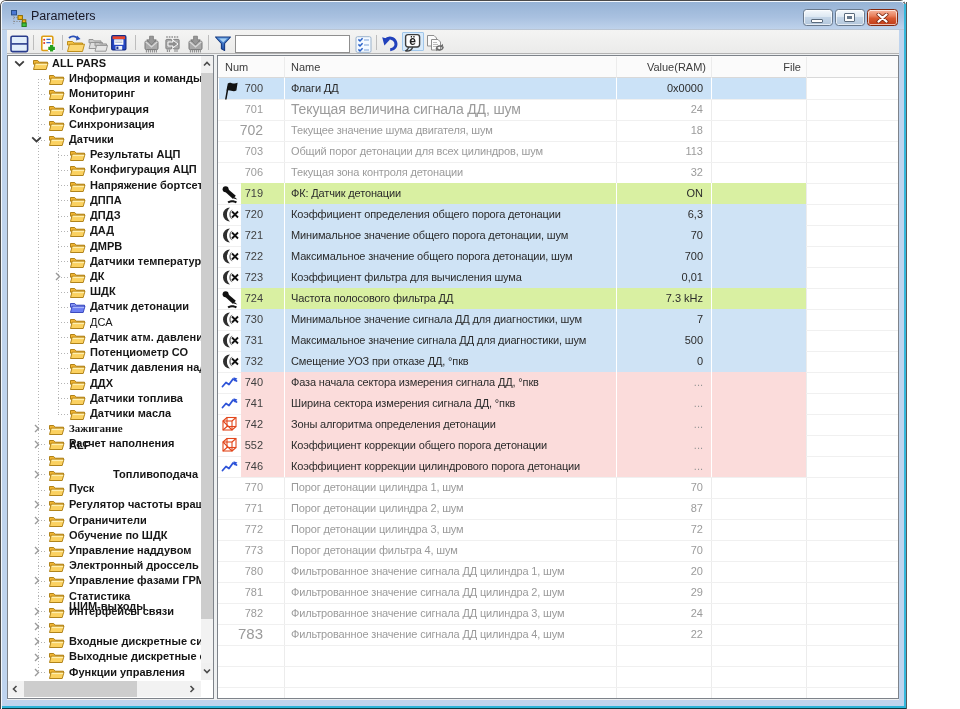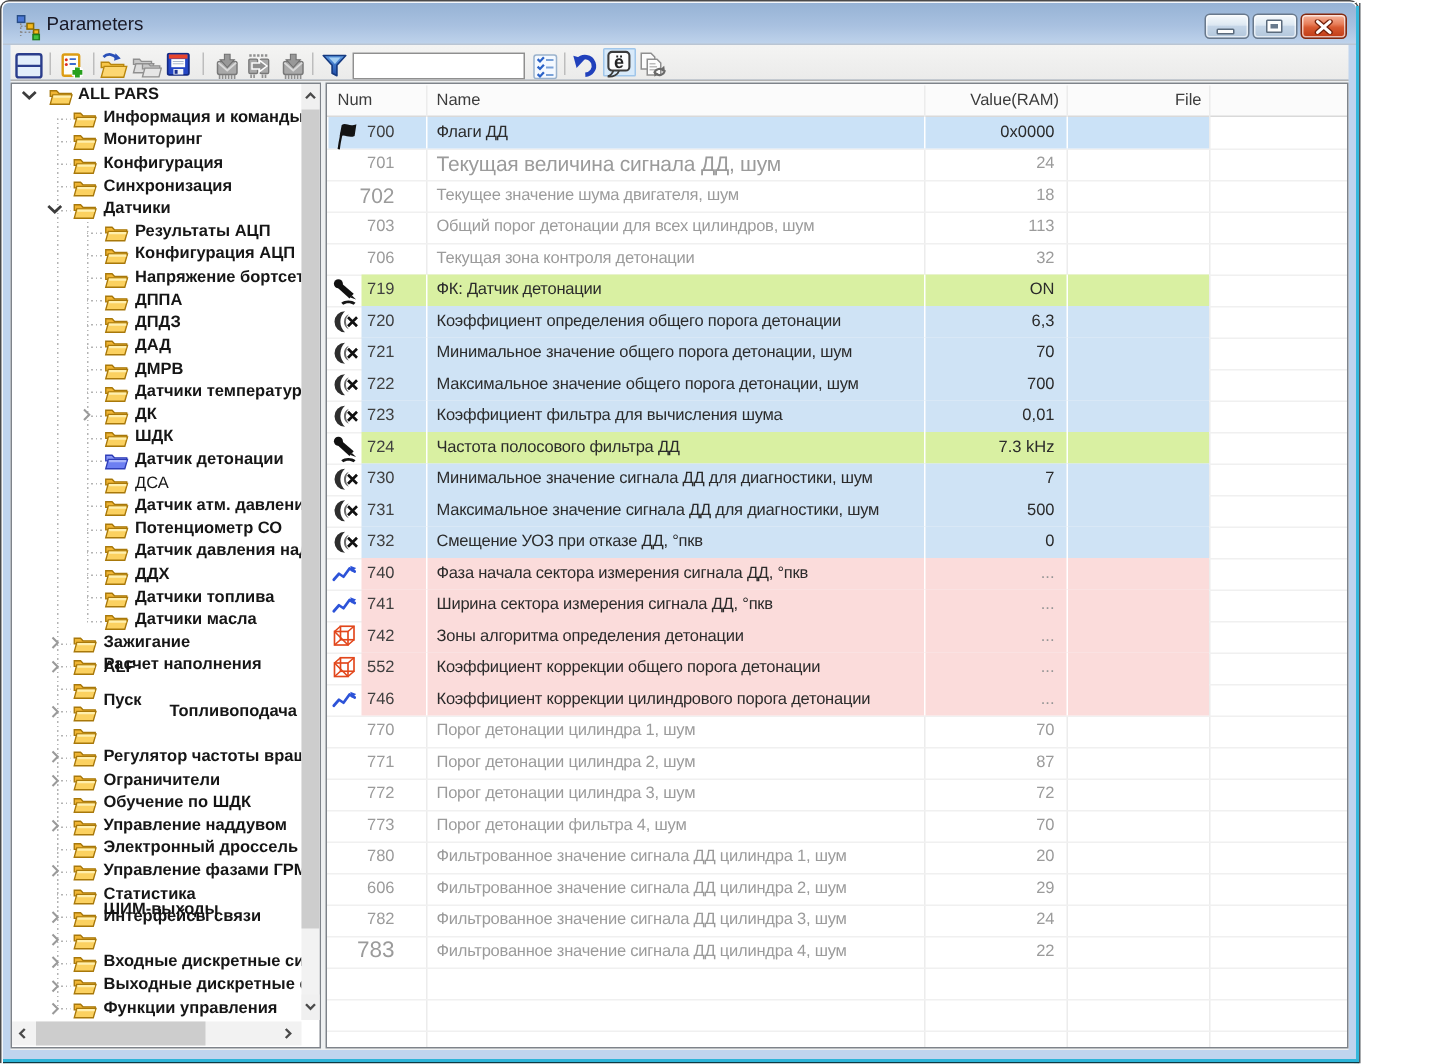--- a/index.html
+++ b/index.html
@@ -315,21 +315,21 @@
 <div class="tl" style="left:82px;top:349.96px;line-height:15.22px;font-size:11px;font-weight:bold;color:#161616;">Датчики масла</div>
 <div class="a" style="left:30px;top:372.79px;width:9px;height:1px;background:repeating-linear-gradient(to right,#b4b4b4 0,#b4b4b4 1px,transparent 1px,transparent 3px);"></div>
 <svg style="position:absolute;left:23px;top:367.29px" width="11" height="11" viewBox="0 0 11 11">
       <path d="M4 2 L7.5 5.5 L4 9" fill="none" stroke="#9a9a9a" stroke-width="1.4"></path>
     </svg>
 <svg style="position:absolute;left:40px;top:366.18px" width="17" height="14" viewBox="0 0 17 14">
       <path d="M1.5 3.5 h4.2 l1.6 1.7 h8.2 v2 H1.5 z" fill="#f0b534" stroke="#a8780a" stroke-width="0.9"></path>
       <path d="M1.5 12.5 L3.2 6.2 H16 L14.2 12.5 Z" fill="#fbd160" stroke="#a8780a" stroke-width="0.9"></path>
       <path d="M3.6 7.4 H15.2" stroke="#ffefae" stroke-width="1.4" fill="none"></path>
     </svg>
-<div class="tl" style="left:61px;top:365.18px;line-height:15.22px;font-size:11px;font-weight:bold;color:#161616;">Зажигание</div>
+<div class="tl" style="left:61px;top:365.18px;line-height:15.22px;font-size:11px;font-weight:bold;color:#161616;font-family:Liberation Serif, serif;">Зажигание</div>
 <div class="a" style="left:30px;top:388.01px;width:9px;height:1px;background:repeating-linear-gradient(to right,#b4b4b4 0,#b4b4b4 1px,transparent 1px,transparent 3px);"></div>
 <svg style="position:absolute;left:23px;top:382.51px" width="11" height="11" viewBox="0 0 11 11">
       <path d="M4 2 L7.5 5.5 L4 9" fill="none" stroke="#9a9a9a" stroke-width="1.4"></path>
     </svg>
 <svg style="position:absolute;left:40px;top:381.4px" width="17" height="14" viewBox="0 0 17 14">
       <path d="M1.5 3.5 h4.2 l1.6 1.7 h8.2 v2 H1.5 z" fill="#f0b534" stroke="#a8780a" stroke-width="0.9"></path>
       <path d="M1.5 12.5 L3.2 6.2 H16 L14.2 12.5 Z" fill="#fbd160" stroke="#a8780a" stroke-width="0.9"></path>
       <path d="M3.6 7.4 H15.2" stroke="#ffefae" stroke-width="1.4" fill="none"></path>
     </svg>
 <div class="tl" style="left:61px;top:380.4px;line-height:15.22px;font-size:11px;font-weight:bold;color:#161616;">Расчет наполнения</div>
@@ -349,21 +349,21 @@
       <path d="M1.5 12.5 L3.2 6.2 H16 L14.2 12.5 Z" fill="#fbd160" stroke="#a8780a" stroke-width="0.9"></path>
       <path d="M3.6 7.4 H15.2" stroke="#ffefae" stroke-width="1.4" fill="none"></path>
     </svg>
 <div class="tl" style="left:61px;top:410.84px;line-height:15.22px;font-size:11px;font-weight:bold;color:#161616;margin-left:44px;">Топливоподача</div>
 <div class="a" style="left:30px;top:433.67px;width:9px;height:1px;background:repeating-linear-gradient(to right,#b4b4b4 0,#b4b4b4 1px,transparent 1px,transparent 3px);"></div>
 <svg style="position:absolute;left:40px;top:427.06px" width="17" height="14" viewBox="0 0 17 14">
       <path d="M1.5 3.5 h4.2 l1.6 1.7 h8.2 v2 H1.5 z" fill="#f0b534" stroke="#a8780a" stroke-width="0.9"></path>
       <path d="M1.5 12.5 L3.2 6.2 H16 L14.2 12.5 Z" fill="#fbd160" stroke="#a8780a" stroke-width="0.9"></path>
       <path d="M3.6 7.4 H15.2" stroke="#ffefae" stroke-width="1.4" fill="none"></path>
     </svg>
-<div class="tl" style="left:61px;top:404px;line-height:15.22px;font-size:11px;font-weight:bold;color:#161616;">Пуск</div>
+<div class="tl" style="left:61px;top:425px;line-height:15.22px;font-size:11px;font-weight:bold;color:#161616;">Пуск</div>
 <div class="a" style="left:30px;top:448.89px;width:9px;height:1px;background:repeating-linear-gradient(to right,#b4b4b4 0,#b4b4b4 1px,transparent 1px,transparent 3px);"></div>
 <svg style="position:absolute;left:23px;top:443.39px" width="11" height="11" viewBox="0 0 11 11">
       <path d="M4 2 L7.5 5.5 L4 9" fill="none" stroke="#9a9a9a" stroke-width="1.4"></path>
     </svg>
 <svg style="position:absolute;left:40px;top:442.28px" width="17" height="14" viewBox="0 0 17 14">
       <path d="M1.5 3.5 h4.2 l1.6 1.7 h8.2 v2 H1.5 z" fill="#f0b534" stroke="#a8780a" stroke-width="0.9"></path>
       <path d="M1.5 12.5 L3.2 6.2 H16 L14.2 12.5 Z" fill="#fbd160" stroke="#a8780a" stroke-width="0.9"></path>
       <path d="M3.6 7.4 H15.2" stroke="#ffefae" stroke-width="1.4" fill="none"></path>
     </svg>
 <div class="tl" style="left:61px;top:441.28px;line-height:15.22px;font-size:11px;font-weight:bold;color:#161616;">Регулятор частоты вращения</div>
@@ -728,20 +728,20 @@
 <div class="tl" style="left:603px;top:498.0px;width:100px;text-align:right;line-height:20.98px;font-size:11px;color:#9b9b9b;">87</div>
 <div class="tl" style="left:218px;top:519.0px;width:45px;text-align:right;line-height:20.98px;font-size:11px;color:#9b9b9b;">772</div>
 <div class="tl" style="left:291px;top:519.0px;line-height:20.98px;font-size:11px;letter-spacing:-0.15px;color:#9b9b9b;">Порог детонации цилиндра 3, шум</div>
 <div class="tl" style="left:603px;top:519.0px;width:100px;text-align:right;line-height:20.98px;font-size:11px;color:#9b9b9b;">72</div>
 <div class="tl" style="left:218px;top:540.0px;width:45px;text-align:right;line-height:20.98px;font-size:11px;color:#9b9b9b;">773</div>
 <div class="tl" style="left:291px;top:540.0px;line-height:20.98px;font-size:11px;letter-spacing:-0.15px;color:#9b9b9b;">Порог детонации фильтра 4, шум</div>
 <div class="tl" style="left:603px;top:540.0px;width:100px;text-align:right;line-height:20.98px;font-size:11px;color:#9b9b9b;">70</div>
 <div class="tl" style="left:218px;top:560.9px;width:45px;text-align:right;line-height:20.98px;font-size:11px;color:#9b9b9b;">780</div>
 <div class="tl" style="left:291px;top:560.9px;line-height:20.98px;font-size:11px;letter-spacing:-0.15px;color:#9b9b9b;">Фильтрованное значение сигнала ДД цилиндра 1, шум</div>
 <div class="tl" style="left:603px;top:560.9px;width:100px;text-align:right;line-height:20.98px;font-size:11px;color:#9b9b9b;">20</div>
-<div class="tl" style="left:218px;top:581.9px;width:45px;text-align:right;line-height:20.98px;font-size:11px;color:#9b9b9b;">606</div>
+<div class="tl" style="left:218px;top:581.9px;width:45px;text-align:right;line-height:20.98px;font-size:11px;color:#9b9b9b;">781</div>
 <div class="tl" style="left:291px;top:581.9px;line-height:20.98px;font-size:11px;letter-spacing:-0.15px;color:#9b9b9b;">Фильтрованное значение сигнала ДД цилиндра 2, шум</div>
 <div class="tl" style="left:603px;top:581.9px;width:100px;text-align:right;line-height:20.98px;font-size:11px;color:#9b9b9b;">29</div>
 <div class="tl" style="left:218px;top:602.9px;width:45px;text-align:right;line-height:20.98px;font-size:11px;color:#9b9b9b;">782</div>
 <div class="tl" style="left:291px;top:602.9px;line-height:20.98px;font-size:11px;letter-spacing:-0.15px;color:#9b9b9b;">Фильтрованное значение сигнала ДД цилиндра 3, шум</div>
 <div class="tl" style="left:603px;top:602.9px;width:100px;text-align:right;line-height:20.98px;font-size:11px;color:#9b9b9b;">24</div>
 <div class="tl" style="left:218px;top:623.9px;width:45px;text-align:right;line-height:20.98px;font-size:15px;color:#9b9b9b;">783</div>
 <div class="tl" style="left:291px;top:623.9px;line-height:20.98px;font-size:11px;letter-spacing:-0.15px;color:#9b9b9b;">Фильтрованное значение сигнала ДД цилиндра 4, шум</div>
 <div class="tl" style="left:603px;top:623.9px;width:100px;text-align:right;line-height:20.98px;font-size:11px;color:#9b9b9b;">22</div>
 </body></html>

